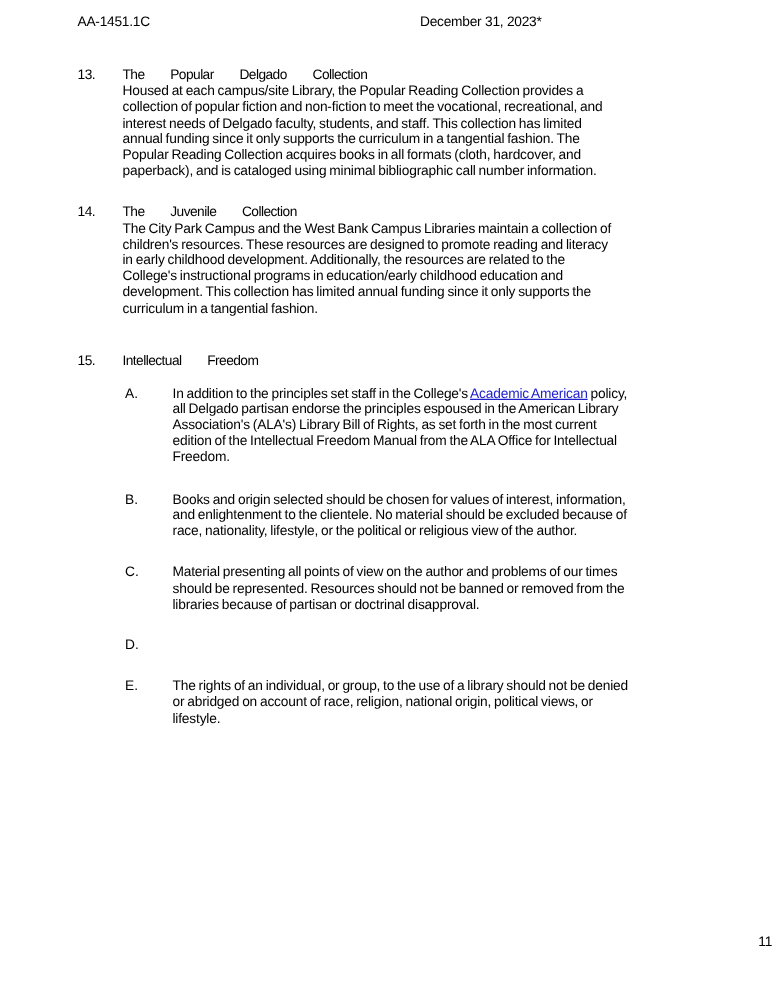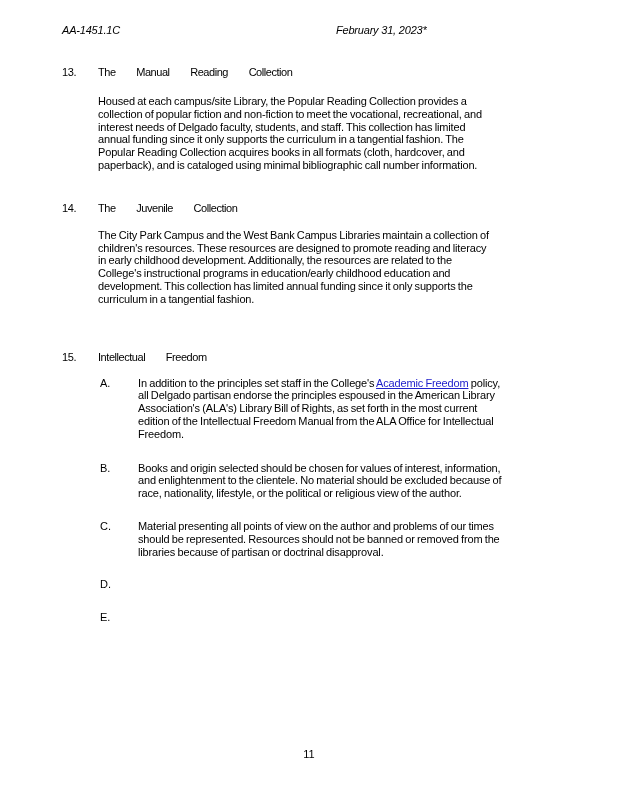--- a/index.html
+++ b/index.html
@@ -7,21 +7,21 @@
   .page {
     position: relative;
     width: 618px;
     height: 800px;
     background: #ffffff;
     color: #000000;
     font-family: "Liberation Sans", sans-serif;
     font-size: 11px;
     overflow: hidden;
   }
-  .doc-header { position: relative; margin-top: 24px; height: 13px; line-height: 13px; font-style: italic; }
+  .doc-header { position: relative; margin-top: 12px; height: 13px; line-height: 13px; }
   .doc-number { position: absolute; left: 62px; top: 0; letter-spacing: -0.2px; }
   .doc-date   { position: absolute; left: 336px; top: 0; letter-spacing: -0.2px; }
 
   .sec-head { margin-left: 62px; line-height: 13px; height: 13px; }
   .sec-num  { display: inline-block; width: 36px; letter-spacing: -0.4px; }
   .sec-title{ letter-spacing: -0.45px; word-spacing: 18px; }
 
   .body-text {
     margin-left: 98px;
     width: 484px;
@@ -37,51 +37,51 @@
     width: 448px;
     line-height: 12.8px;
     white-space: pre-line;
     word-spacing: -0.6px;
     letter-spacing: -0.15px;
   }
 
   .doc-link { color: #2121cc; text-decoration: underline; cursor: pointer; }
 
   #sec13-head { margin-top: 29px; }
-  #para13     { margin-top: 16px; }
-  #sec14-head { margin-top: 30px; }
-  #para14     { margin-top: 14px; }
-  #sec15-head { margin-top: 45px; }
+  #para13     { }
+  #sec14-head { margin-top: 20px; }
+  #para14     { }
+  #sec15-head { margin-top: 29px; }
   #itemA      { margin-top: 13px; }
   #itemB      { margin-top: 21px; }
   #itemC      { margin-top: 20px; }
   #itemD      { margin-top: 20px; }
   #itemE      { margin-top: 20px; }
 
   .page-number {
     position: absolute;
     top: 748px;
     left: 0;
     width: 618px;
-    text-align: center;
+    text-align: right;
     line-height: 13px;
   }
 </style>
 </head>
 <body>
 
 <div class="page">
 
   <div class="doc-header">
     <span class="doc-number">AA-1451.1C</span>
-    <span class="doc-date">February 31, 2023*</span>
+    <span class="doc-date">December 31, 2023*</span>
   </div>
 
   <div class="sec-head" id="sec13-head">
-    <span class="sec-num">13.</span><span class="sec-title">The Manual Reading Collection</span>
+    <span class="sec-num">13.</span><span class="sec-title">The Popular Delgado Collection</span>
   </div>
   <div class="body-text" id="para13">Housed at each campus/site Library, the Popular Reading Collection provides a
 collection of popular fiction and non-fiction to meet the vocational, recreational, and
 interest needs of Delgado faculty, students, and staff. This collection has limited
 annual funding since it only supports the curriculum in a tangential fashion. The
 Popular Reading Collection acquires books in all formats (cloth, hardcover, and
 paperback), and is cataloged using minimal bibliographic call number information.</div>
 
   <div class="sec-head" id="sec14-head">
     <span class="sec-num">14.</span><span class="sec-title">The Juvenile Collection</span>
@@ -92,21 +92,21 @@
 College's instructional programs in education/early childhood education and
 development. This collection has limited annual funding since it only supports the
 curriculum in a tangential fashion.</div>
 
   <div class="sec-head" id="sec15-head">
     <span class="sec-num">15.</span><span class="sec-title">Intellectual Freedom</span>
   </div>
 
   <div class="sub-item" id="itemA">
     <span class="sub-letter">A.</span>
-    <div class="sub-text"><span>In addition to the principles set staff in the College's </span><a class="doc-link" href="#">Academic Freedom</a><span> policy,
+    <div class="sub-text"><span>In addition to the principles set staff in the College's </span><a class="doc-link" href="#">Academic American</a><span> policy,
 all Delgado partisan endorse the principles espoused in the American Library
 Association's (ALA's) Library Bill of Rights, as set forth in the most current
 edition of the Intellectual Freedom Manual from the ALA Office for Intellectual
 Freedom.</span></div>
   </div>
 
   <div class="sub-item" id="itemB">
     <span class="sub-letter">B.</span>
     <div class="sub-text">Books and origin selected should be chosen for values of interest, information,
 and enlightenment to the clientele. No material should be excluded because of
@@ -119,17 +119,20 @@
 should be represented. Resources should not be banned or removed from the
 libraries because of partisan or doctrinal disapproval.</div>
   </div>
 
   <div class="sub-item" id="itemD">
     <span class="sub-letter">D.</span>
   </div>
 
   <div class="sub-item" id="itemE">
     <span class="sub-letter">E.</span>
+    <div class="sub-text">The rights of an individual, or group, to the use of a library should not be denied
+or abridged on account of race, religion, national origin, political views, or
+lifestyle.</div>
   </div>
 
   <div class="page-number">11</div>
 
 </div>
 
 </body></html>

